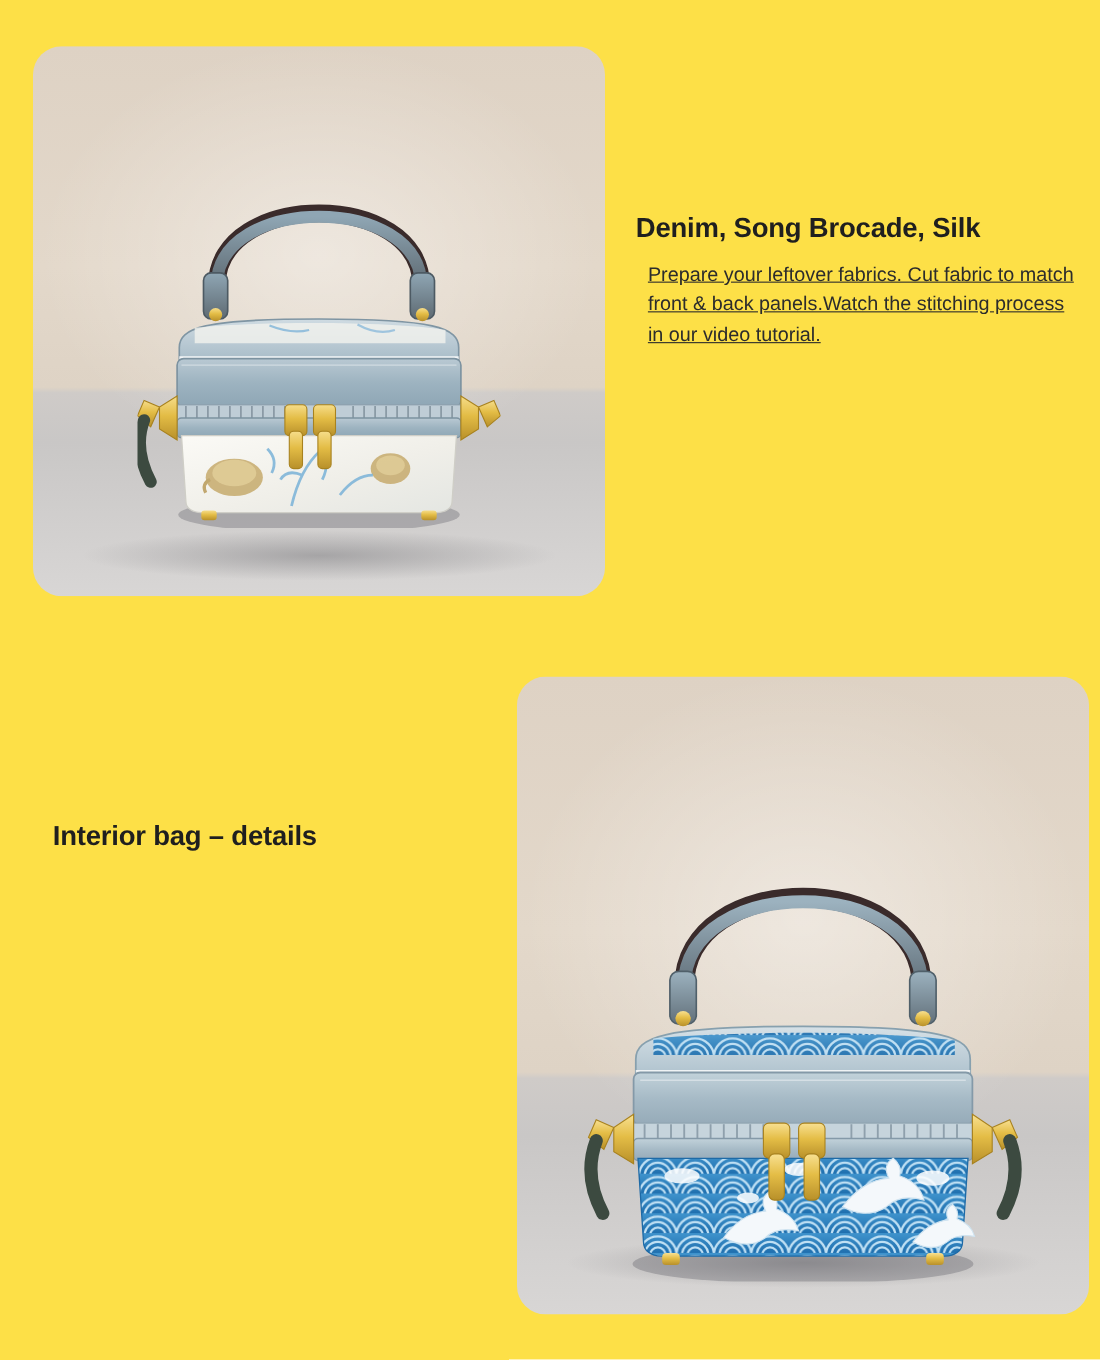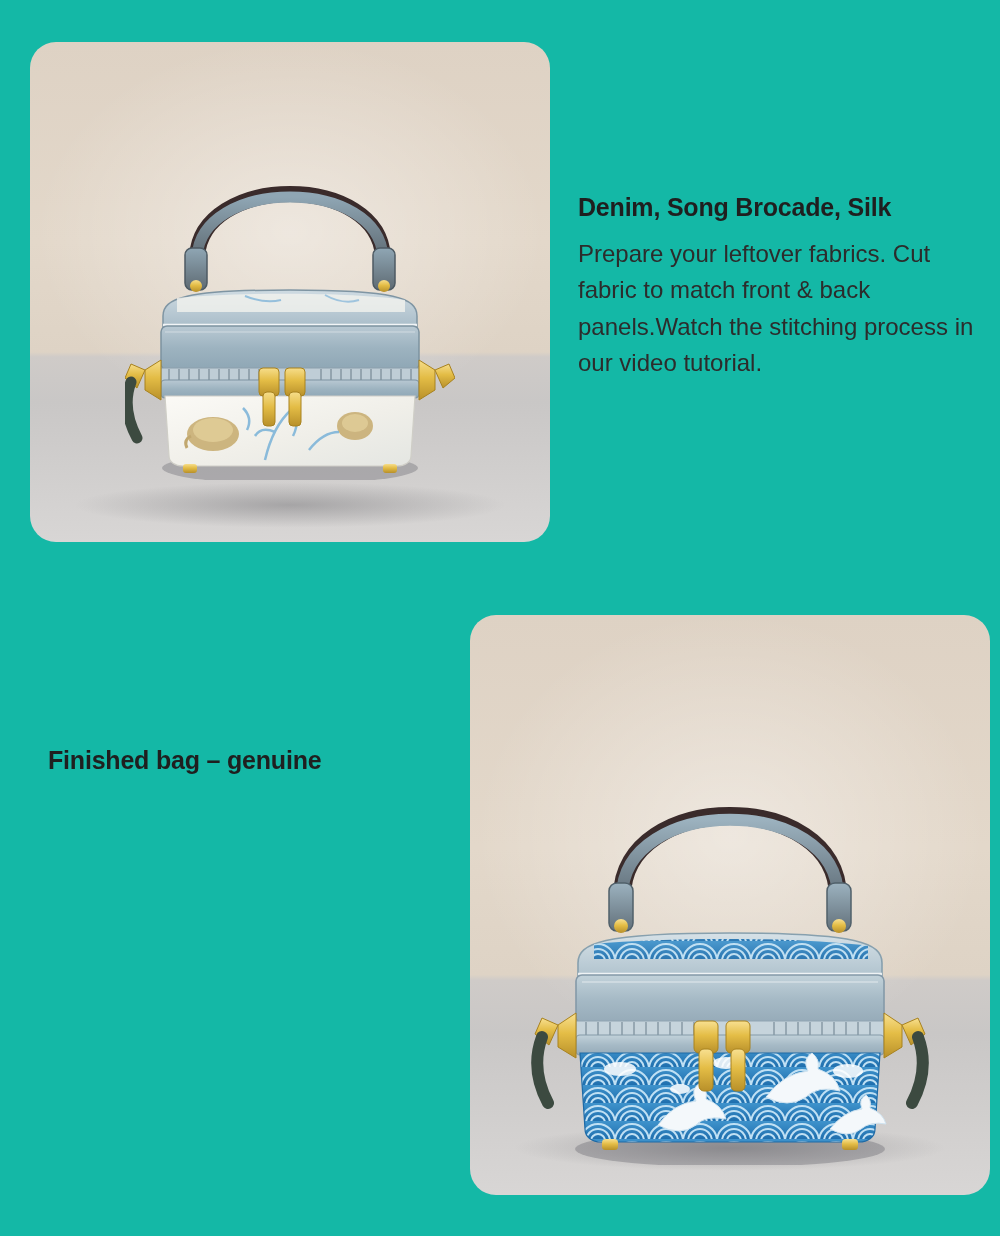--- a/index.html
+++ b/index.html
@@ -9,21 +9,21 @@
     width: 1000px;
     height: 1236px;
     background: #ffffff;
     font-family: "Liberation Sans", sans-serif;
   }
   .page {
     position: relative;
     width: 1000px;
     height: 1236px;
     overflow: hidden;
-    background: #14b8a6;
+    background: #fde047;
   }
 
   
   .section {
     position: absolute;
     display: flex;
   }
   .section-1 {
     left: 30px;
     top: 42px;
@@ -99,25 +99,26 @@
   }
   .heading {
     font-size: 25px;
     font-weight: bold;
     color: #1f1f1f;
     letter-spacing: -0.2px;
     margin: 0 0 14px 0;
     line-height: 1.2;
   }
   .body-text {
-    font-size: 24px;
+    font-size: 18px;
     color: #2c2c2c;
     line-height: 1.52;
-    margin: 0;
+    margin: 11px;
     font-weight: 400;
+    text-decoration: underline;
   }
 </style>
 </head>
 <body>
 
 <div class="page">
 
   <div class="section section-1">
 
     <div class="photo-card photo-1">
@@ -240,21 +241,21 @@
 
     <div class="text-block text-1">
       <h2 class="heading">Denim, Song Brocade, Silk</h2>
       <p class="body-text">Prepare your leftover fabrics. Cut fabric to match front &amp; back panels.Watch the stitching process in our video  tutorial.</p>
     </div>
   </div>
 
   <div class="section section-2">
 
     <div class="text-block text-2">
-      <h2 class="heading">Finished bag – genuine</h2>
+      <h2 class="heading">Interior bag – details</h2>
     </div>
 
     <div class="photo-card photo-2">
       <div class="backdrop"></div>
       <div class="table-shadow" style="top:510px;"></div>
 
       <svg class="bag bag-2" viewBox="0 0 400 440">
         <defs>
           <linearGradient id="leather2" x1="0" y1="0" x2="0" y2="1">
             <stop offset="0%" stop-color="#c2d2da"></stop>

